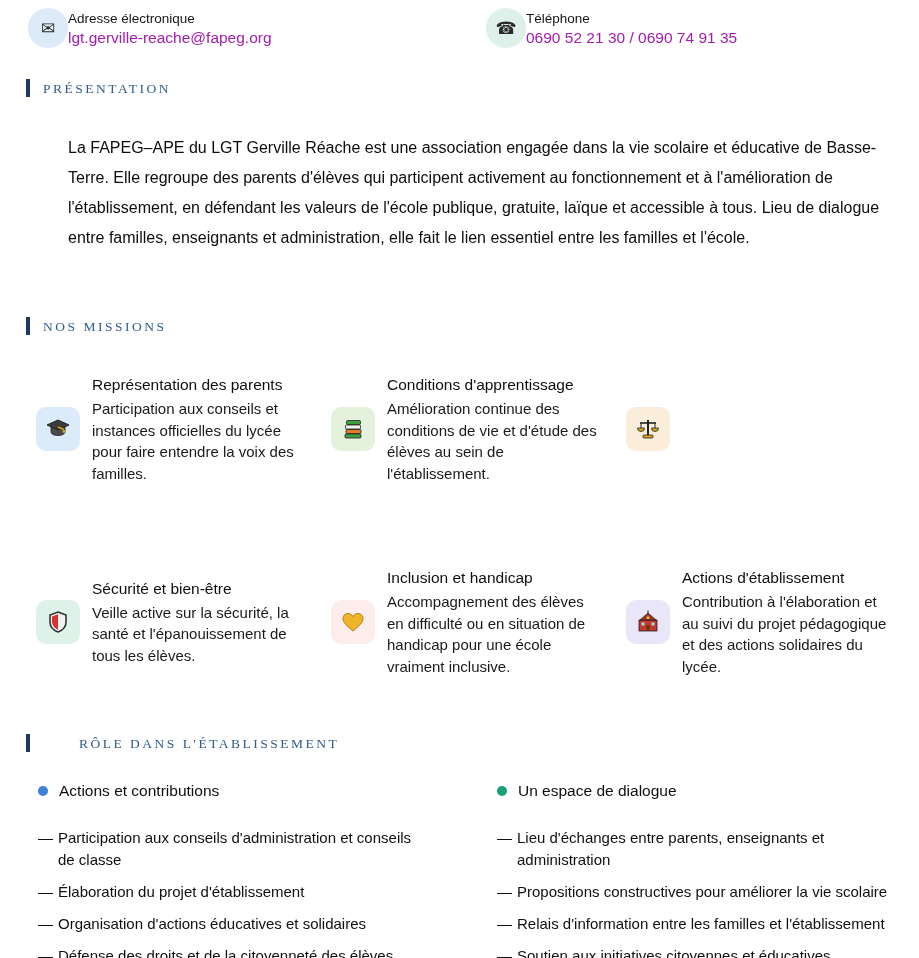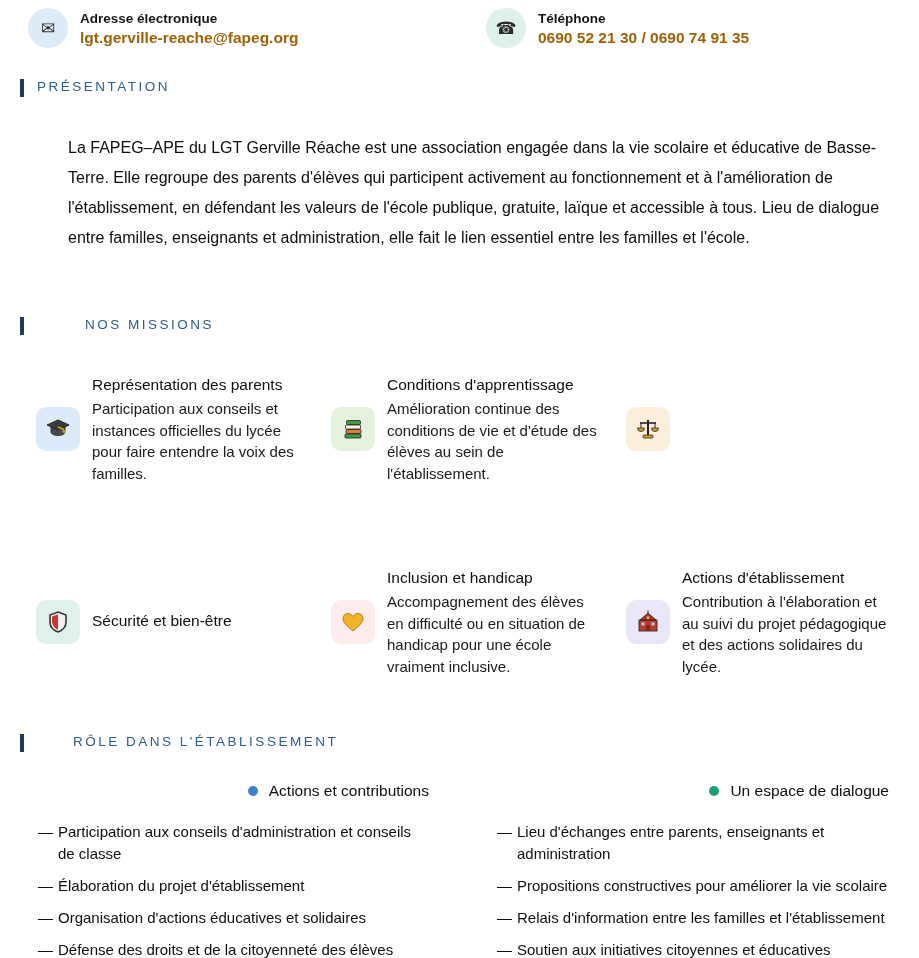--- a/index.html
+++ b/index.html
@@ -17,37 +17,38 @@
     padding-top: 8px;
   }
   .contact-item { display: flex; align-items: flex-start; padding-left: 28px; }
   .contact-icon-circle {
     width: 40px; height: 40px; border-radius: 50%;
     display: flex; align-items: center; justify-content: center;
     font-size: 17px; color: #2b2b2b; flex: 0 0 40px;
   }
   .circ-0 { background: #ddeaf8; }
   .circ-1 { background: #ddf0ea; }
-  .contact-text { margin-left: 12px; padding-top: 3px; font-weight: bold; }
+  .contact-text { padding-top: 3px; }
   .contact-label { font-size: 13.5px; color: #161616; margin-bottom: 3px; }
-  .contact-value { font-size: 15.5px; color: #a16207; }
+  .contact-value { font-size: 15.5px; color: #a21caf; }
   
   .section-header {
-    display: flex; align-items: flex-start;
-    margin-left: 20px;
+    display: flex; align-items: flex-end;
+    margin-left: 26px;
+    font-family: Liberation Serif, serif;
   }
   .section-bar {
     width: 4px; height: 18px; background: #1f3a60; margin-right: 13px;
   }
   .section-title {
     font-size: 13.5px; letter-spacing: 2.5px;
     color: #2e5c8a; font-weight: 400;
   }
   .hdr-presentation { margin-top: 31px; }
-  .hdr-missions    { margin-top: 64px; gap: 48px; }
+  .hdr-missions    { margin-top: 64px; }
   .hdr-role        { margin-top: 57px; gap: 36px; }
   
   .presentation-body {
     margin: 36px 36px 0 68px;
     font-size: 16px;
     line-height: 30px;
     color: #0d0d0d;
     max-width: 835px;
   }
   
@@ -79,21 +80,21 @@
     font-size: 15px; line-height: 21.5px; color: #1a1a1a;
     max-width: 212px;
   }
   
   .role-grid {
     display: grid;
     grid-template-columns: 459px 1fr;
     margin-top: 30px;
   }
   .role-col { padding-left: 38px; padding-right: 30px; }
-  .role-col-header { display: flex; align-items: center; margin-bottom: 21px; justify-content: flex-end; }
+  .role-col-header { display: flex; align-items: center; margin-bottom: 27px; }
   .role-dot {
     width: 10px; height: 10px; border-radius: 50%; margin-right: 11px;
   }
   .dot-0 { background: #3b82d6; }
   .dot-1 { background: #17a077; }
   .role-col-title { font-size: 15.5px; color: #0f0f0f; }
   .role-item {
     position: relative;
     padding-left: 20px;
     font-size: 15px;
@@ -185,20 +186,21 @@
 
   <div class="mission-card">
     <div class="mission-tile tile-3">
       <svg width="26" height="26" viewBox="0 0 26 26">
         <path d="M13 3 l8 3 v7 c0,5 -4,8.5 -8,10 c-4,-1.5 -8,-5 -8,-10 v-7 z" fill="#f2f2f2" stroke="#333" stroke-width="1.6"></path>
         <path d="M13 5.2 c0,0 0,15.3 0,15.6 c-3,-1.4 -6,-4.2 -6,-8.3 v-5.1 z" fill="#d93030"></path>
       </svg>
     </div>
     <div class="mission-text">
       <div class="mission-title">Sécurité et bien-être</div>
+      <div class="mission-desc">Veille active sur la sécurité, la santé et l'épanouissement de tous les élèves.</div>
     </div>
   </div>
 
   <div class="mission-card">
     <div class="mission-tile tile-4">
       <svg width="26" height="26" viewBox="0 0 26 26">
         <path d="M13 22 C7 17 3 13.5 3 9.5 C3 6.5 5.4 4.5 8 4.5 C10 4.5 12 5.8 13 7.5 C14 5.8 16 4.5 18 4.5 C20.6 4.5 23 6.5 23 9.5 C23 13.5 19 17 13 22 z" fill="#f0b429" stroke="#b57f0e" stroke-width="1"></path>
       </svg>
     </div>
     <div class="mission-text">

